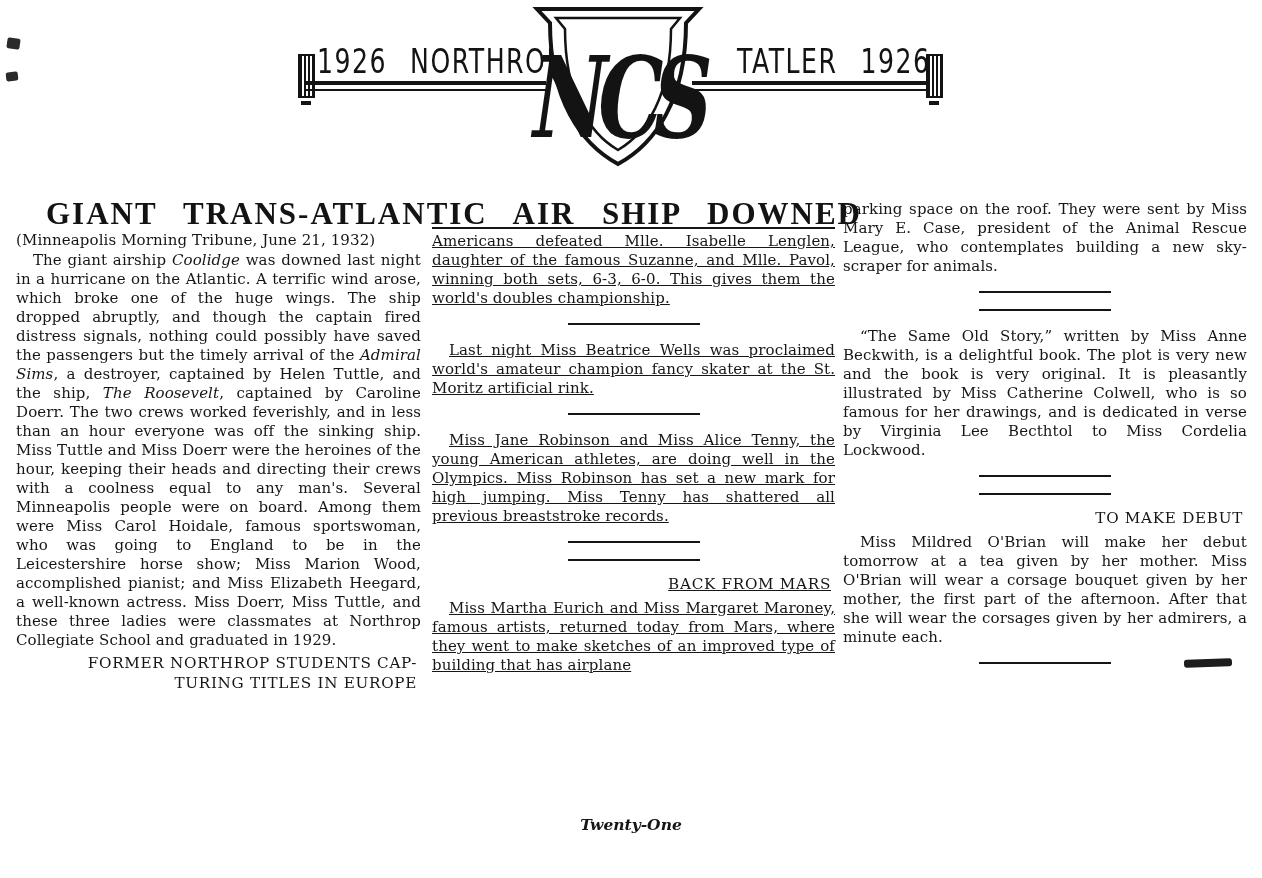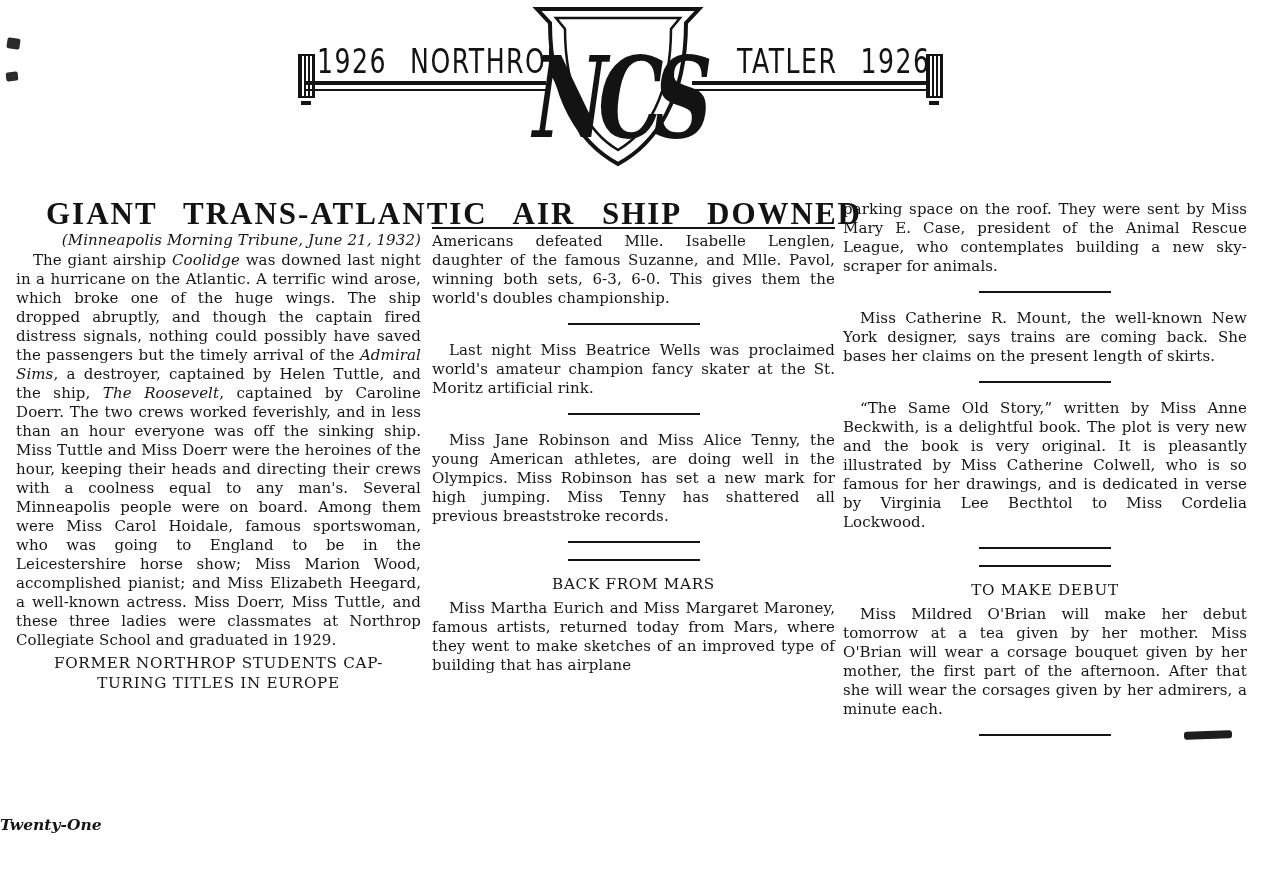--- a/index.html
+++ b/index.html
@@ -25,35 +25,35 @@
 
   
   .headline{position:absolute;left:34px;top:184px;width:816px;margin:12px;
             font-family:"Liberation Serif","DejaVu Serif",serif;font-weight:bold;
             font-size:31px;line-height:36px;letter-spacing:2px;color:#131313;
             text-align:justify;text-align-last:justify;white-space:nowrap;}
 
   
   .col{position:absolute;font-size:15px;line-height:19px;letter-spacing:0.1px;color:#161616;}
   .col1{left:16px;top:231px;width:405px;}
-  .col2{left:432px;top:227px;width:403px;}
+  .col2{left:432px;top:227px;width:403px;text-decoration:underline;}
   .col3{left:843px;top:200px;width:404px;}
   .para{margin:0;text-align:justify;}
   .para.indent{text-indent:17px;}
-  .byline{margin:0 0 1px 0;text-align:right;font-style:italic;}
-  .subhead{font-size:15.2px;font-weight:400;text-align:center;letter-spacing:0.7px;
+  .byline{margin:0 0 1px 0;text-align:left;}
+  .subhead{font-size:15.2px;font-weight:400;text-align:right;letter-spacing:0.7px;
            margin:3px 4px 5px;line-height:20px;}
   .divider + .subhead{margin-top:-3px;}
   .toprule{height:0;border-top:2.5px solid #151515;margin:0 0 3px 0;}
   .divider{position:relative;width:132px;height:0;border-top:2.5px solid #151515;margin:15px auto 16px;}
   .divider .smudge{position:absolute;left:205px;top:-5px;width:48px;height:8px;background:#1d1d1d;
                    border-radius:3px;transform:rotate(-2deg);}
 
   
-  .folio{position:absolute;left:0;top:815px;width:1262px;
+  .folio{position:absolute;left:0;top:815px;width:1262px;text-align:center;
          font-style:italic;font-weight:bold;font-size:15.5px;color:#161616;}
 
   
   .artifact{position:absolute;background:#2a2a2a;border-radius:2px;}
   .artifact.a1{left:7px;top:38px;width:13px;height:11px;transform:rotate(8deg);}
   .artifact.a2{left:6px;top:72px;width:12px;height:9px;transform:rotate(-6deg);}
 </style>
 </head>
 <body>
 
@@ -92,21 +92,20 @@
       <div class="divider"></div>
       <p class="para indent">Miss Jane Robinson and Miss Alice Tenny, the young American athletes, are doing well in the Olympics. Miss Robinson has set a new mark for high jumping. Miss Tenny has shattered all previous breaststroke records.</p>
       <div class="divider"></div>
       <div class="divider"></div>
       <h3 class="subhead">BACK FROM MARS</h3>
       <p class="para indent">Miss Martha Eurich and Miss Margaret Maroney, famous artists, returned today from Mars, where they went to make sketches of an improved type of building that has airplane</p>
     </section>
   <section class="col col3">
       <p class="para">parking space on the roof. They were sent by Miss Mary E. Case, president of the Animal Rescue League, who contemplates building a new sky-scraper for animals.</p>
       <div class="divider"></div>
-      <p class="para indent">Miss Catherine R. Mount, the well-known New York designer, says trains are coming back. She bases her claims on the present length of skirts.</p>
       <div class="divider"></div>
       <p class="para indent">“The Same Old Story,” written by Miss Anne Beckwith, is a delightful book. The plot is very new and the book is very original. It is pleasantly illustrated by Miss Catherine Colwell, who is so famous for her drawings, and is dedicated in verse by Virginia Lee Becthtol to Miss Cordelia Lockwood.</p>
       <div class="divider"></div>
       <div class="divider"></div>
       <h3 class="subhead">TO MAKE DEBUT</h3>
       <p class="para indent">Miss Mildred O'Brian will make her debut tomorrow at a tea given by her mother. Miss O'Brian will wear a corsage bouquet given by her mother, the first part of the afternoon. After that she will wear the corsages given by her admirers, a minute each.</p>
       <div class="divider">
         <span class="smudge"></span>
       </div>
     </section>

